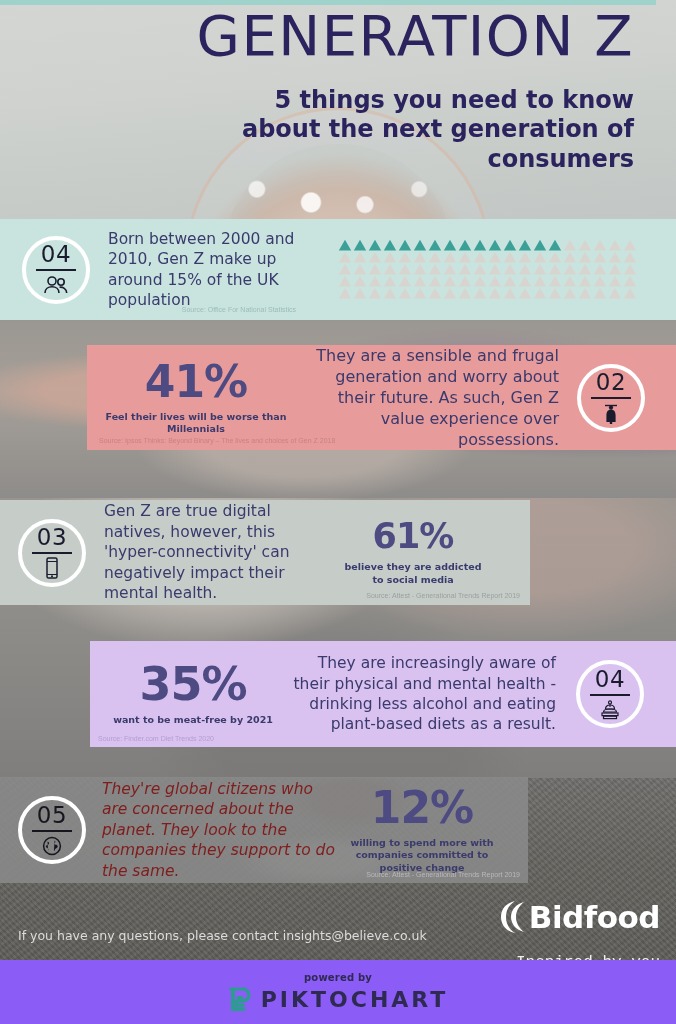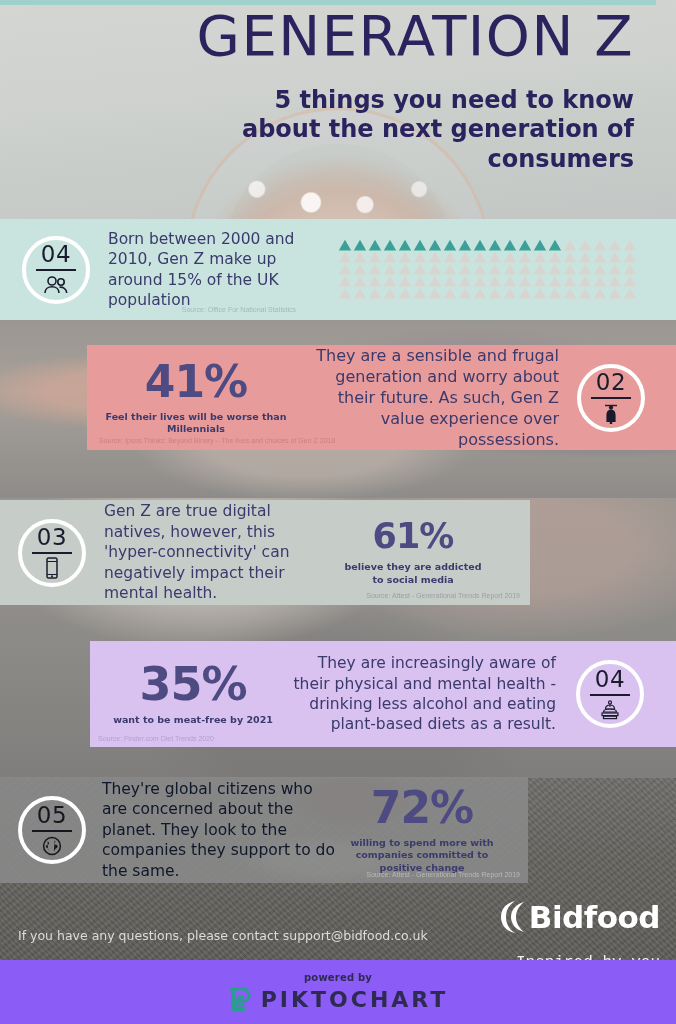--- a/index.html
+++ b/index.html
@@ -145,21 +145,21 @@
   #band4 .inner{display:flex;align-items:center;height:100%;position:relative;width:100%;}
   #band4 .stat-block{width:182px;margin-left:12px;}
   #band4 .stat-num{font-size:46px;}
   #band4 .body-text{width:272px;text-align:right;font-size:15.5px;}
   #band4 .badge{margin-left:20px;}
   #band4 .src{position:absolute;left:8px;bottom:4px;color:#b49ed0;}
 
   
   #band5{top:777px;left:0;width:528px;height:106px;background:rgba(138,138,138,.88);}
   #band5 .inner{display:flex;align-items:center;height:100%;padding-left:18px;position:relative;width:100%;}
-  #band5 .body-text{margin-left:16px;width:240px;font-size:15.5px;color:#0f172a;}
+  #band5 .body-text{margin-left:16px;width:240px;font-size:15.5px;color:#7f1d1d;font-style:italic;}
   #band5 .stat-block{width:160px;}
   #band5 .stat-num{font-size:44px;color:#4e4a82;}
   #band5 .stat-cap{color:#3a3a6d;}
   #band5 .src{position:absolute;right:8px;bottom:4px;color:#b9b9bd;text-align:right;}
   #band5 .badge{border-color:#fff;}
   #band5 .badge .num,#band5 .badge .rule{color:#16161e;}
   #band5 .badge .rule{background:#16161e;}
 
   
   .contact{
@@ -820,28 +820,28 @@
         <div class="ic">
           <svg width="20" height="20" viewBox="0 0 20 20">
             <circle cx="10" cy="10" r="8.4" fill="none" stroke="#16161e" stroke-width="1.5"></circle>
             <path d="M5.5 5.5c1.6.4 2 1.8 1.2 2.8-.9 1.1-2.4.6-2.8 1.8-.3 1 .6 1.6 1.5 2 1 .4 1.2 1.6.7 2.6" fill="#16161e"></path>
             <path d="M12.6 4.6c1 .5 1 1.8.3 2.4-.8.7-.2 1.8.8 1.8s2 .5 2 1.6c0 1.2-1.3 1.6-2.2 2.4-.8.7-.6 2-1.6 2.3" fill="#16161e"></path>
           </svg>
         </div>
       </div>
       <div class="body-text">They're global citizens who are concerned about the planet. They look to the companies they support to do the same.</div>
       <div class="stat-block">
-        <div class="stat-num">72%</div>
+        <div class="stat-num">12%</div>
         <div class="stat-cap">willing to spend more with companies committed to positive change</div>
       </div>
       <div class="src">Source: Attest - Generational Trends Report 2019</div>
     </div>
   </div>
 
-  <div class="contact">If you have any questions, please contact support@bidfood.co.uk</div>
+  <div class="contact">If you have any questions, please contact insights@believe.co.uk</div>
 
   <div class="logo">
     <div class="bf">
       <svg width="30" height="34" viewBox="0 0 30 34">
         <path d="M16 1C7 3 2 9 2 17s5 14 14 16c-6-4-9-9-9-16S10 5 16 1z" fill="#fff"></path>
         <path d="M25 2c-8 2-13 8-13 15s5 13 13 15c-5-4-8-9-8-15s3-11 8-15z" fill="#fff"></path>
       </svg>
       <div class="word">Bidfood</div>
     </div>
     <div class="tag">Inspired by you</div>

